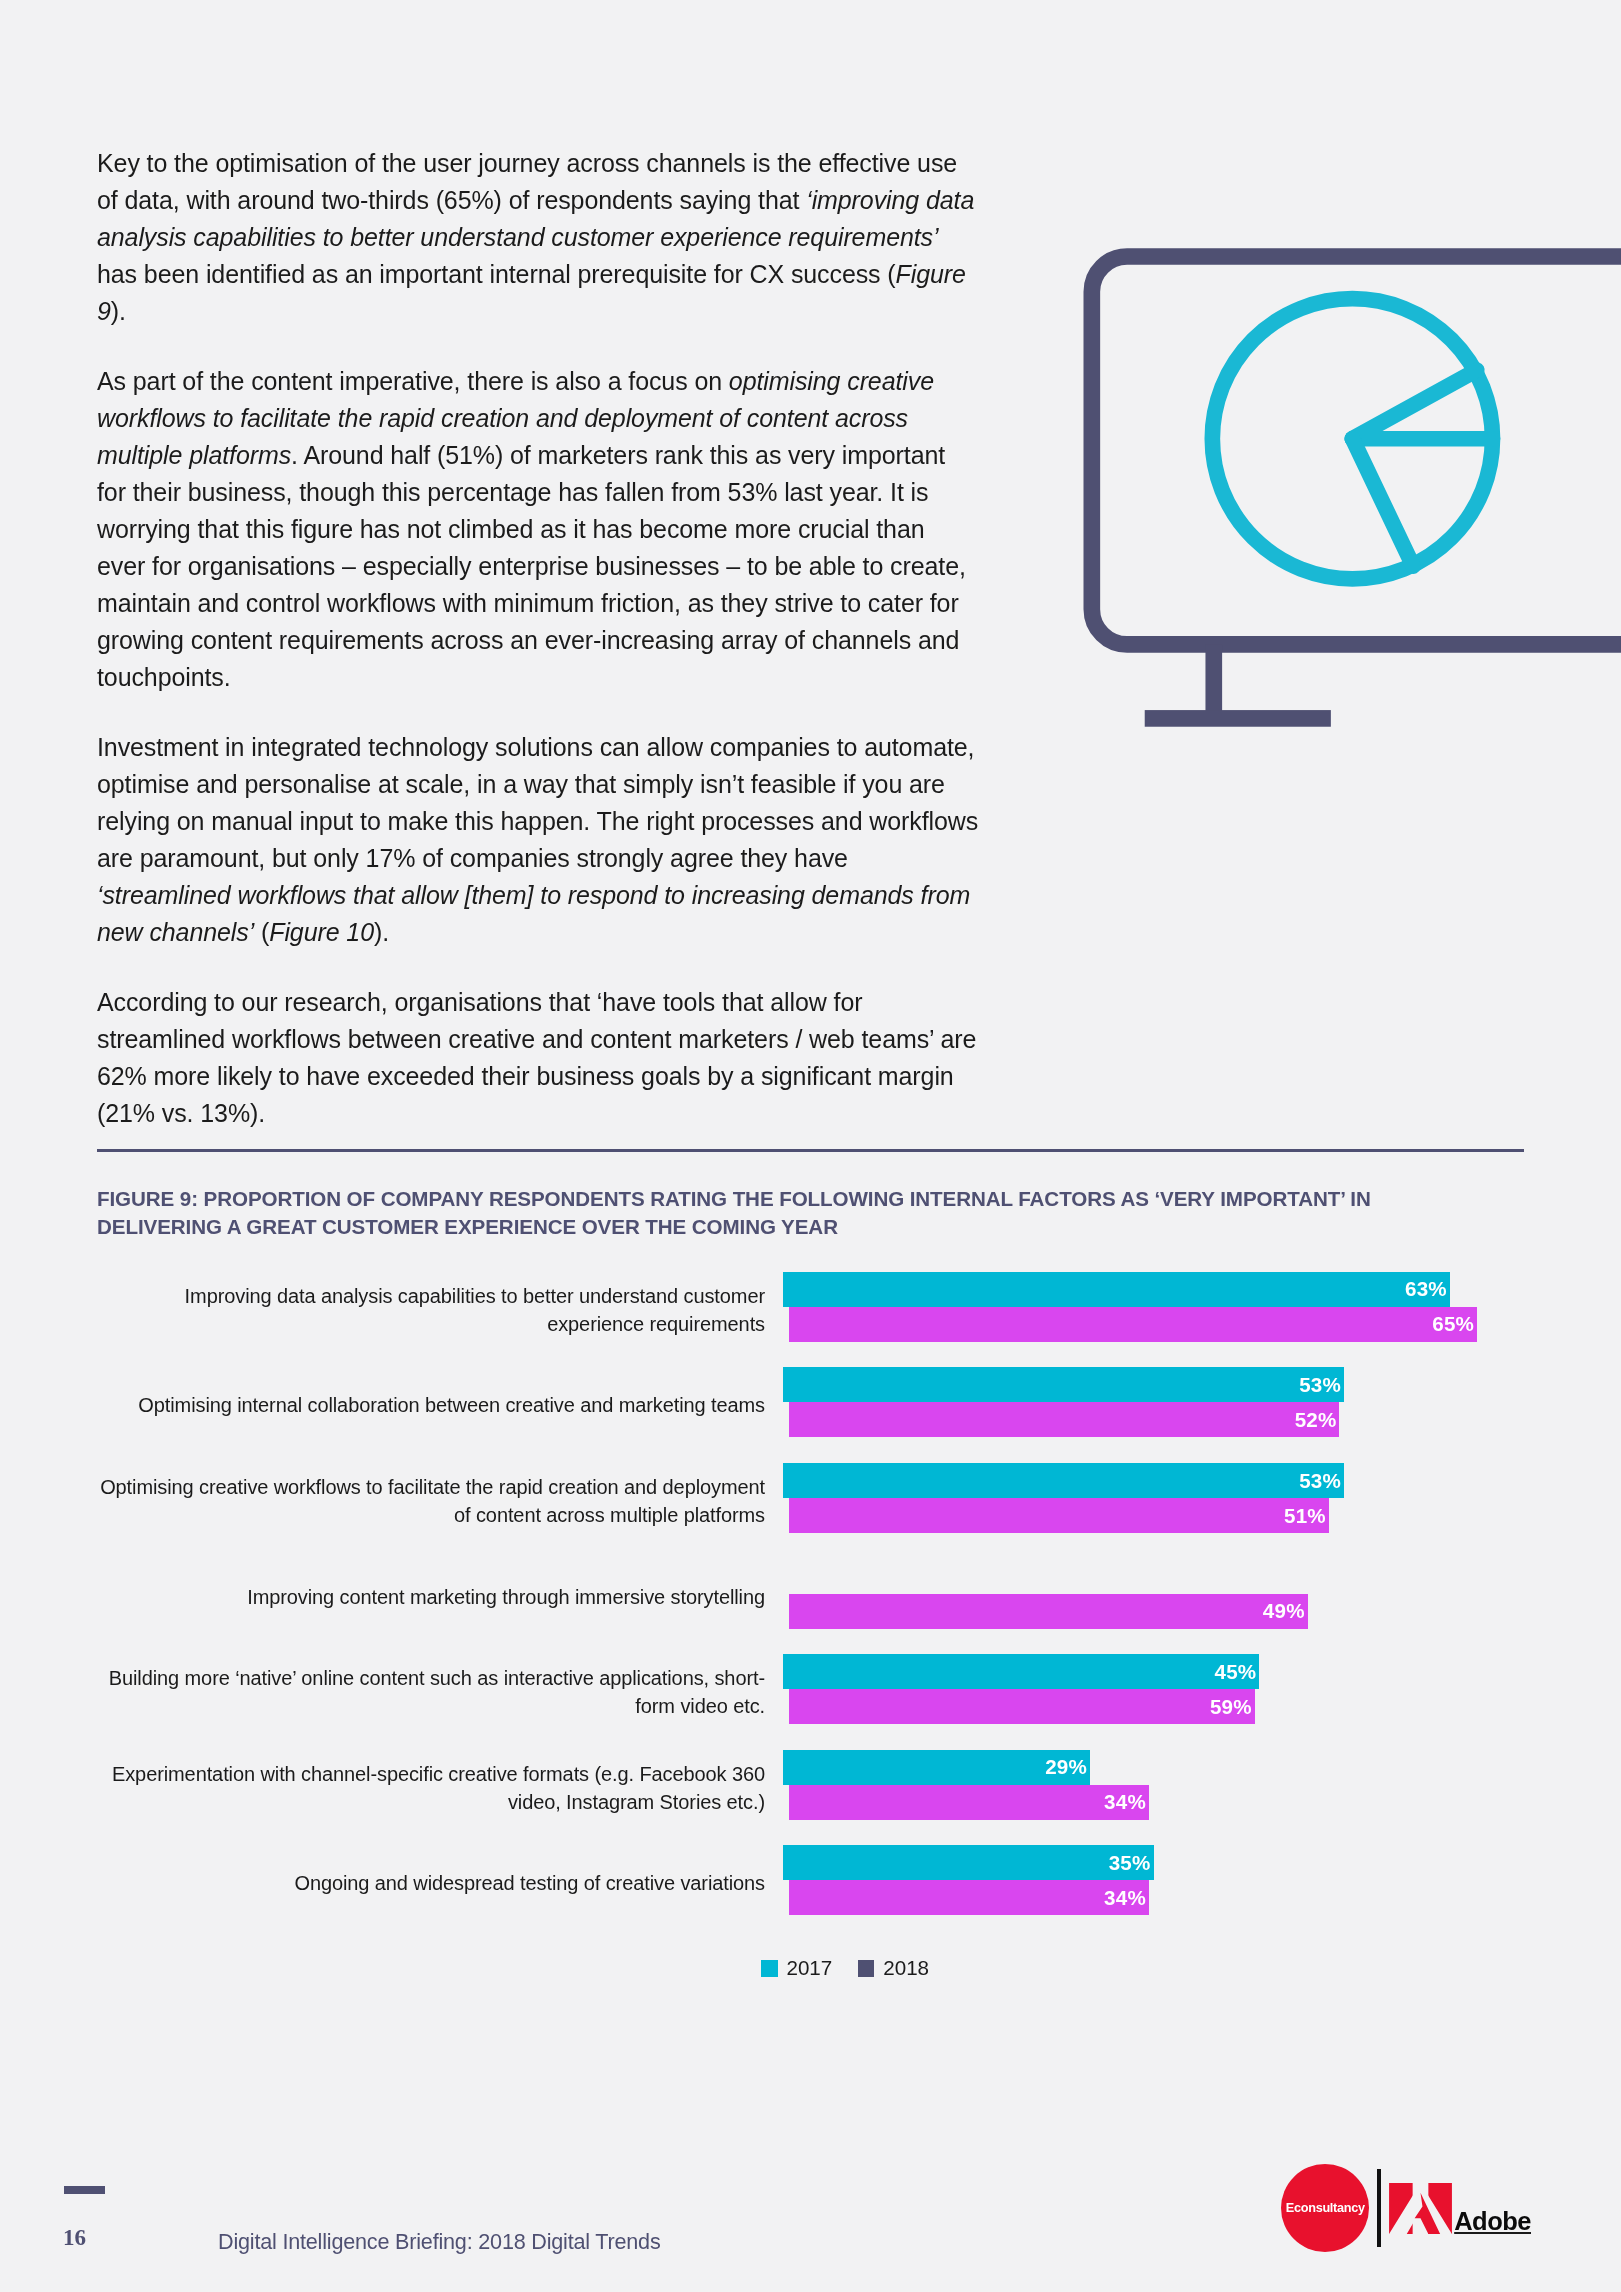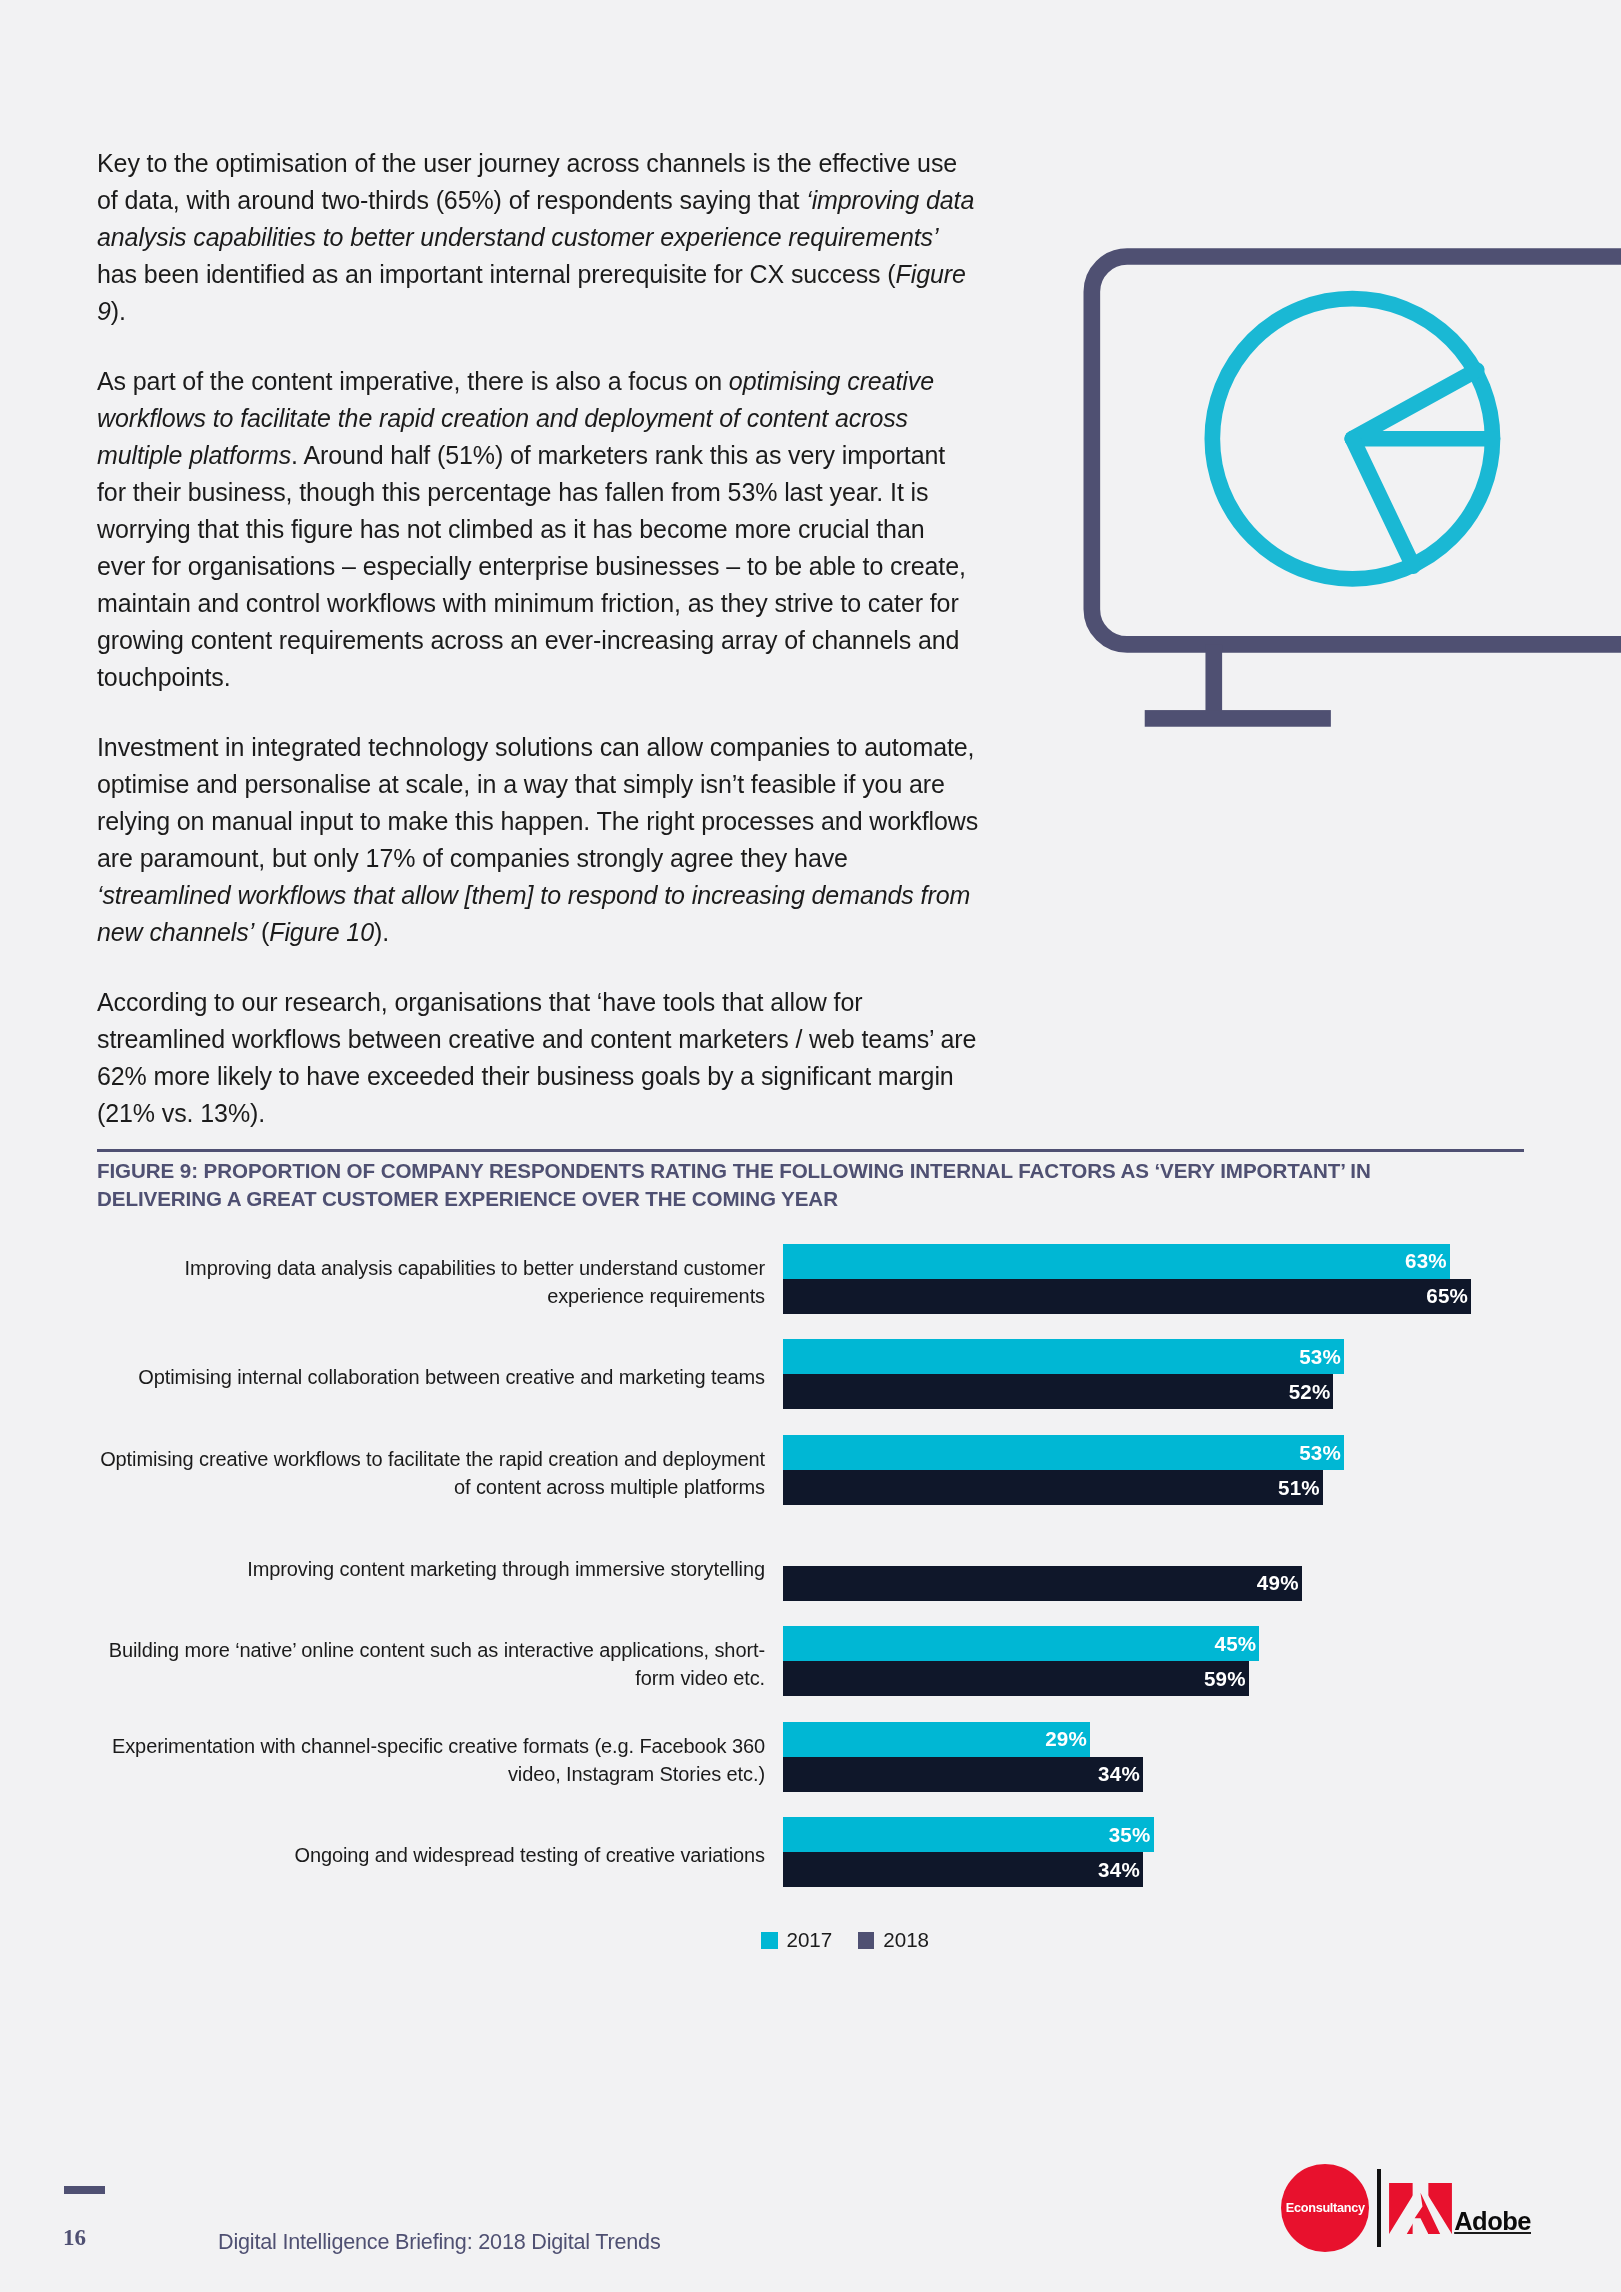--- a/index.html
+++ b/index.html
@@ -50,21 +50,21 @@
     left: 97px;
     top: 1149px;
     width: 1427px;
   }
   .fig-rule {
     height: 2.9px;
     background: #4f5072;
     width: 100%;
   }
   .fig-title {
-    margin-top: 5px;
+    margin-top: 33px;
     font-size: 20.6px;
     line-height: 28px;
     font-weight: bold;
     color: #4f5072;
     letter-spacing: -0.1px;
     max-width: 1392px;
   }
 
   
   .chart {
@@ -101,21 +101,21 @@
     align-items: center;
     justify-content: flex-end;
     box-sizing: border-box;
     padding-right: 3px;
     color: #ffffff;
     font-size: 20.6px;
     font-weight: bold;
     letter-spacing: 0.2px;
   }
   .bar.y2017 { background: #00b7d4; }
-  .bar.y2018 { background: #0f172a; }
+  .bar.y2018 { background: #d946ef; margin-left: 6px; }
   .bar.empty { background: transparent; }
 
   .legend {
     display: flex;
     justify-content: center;
     align-items: center;
     gap: 25.5px;
     margin-top: 35px;
     padding-left: 69px;
   }

